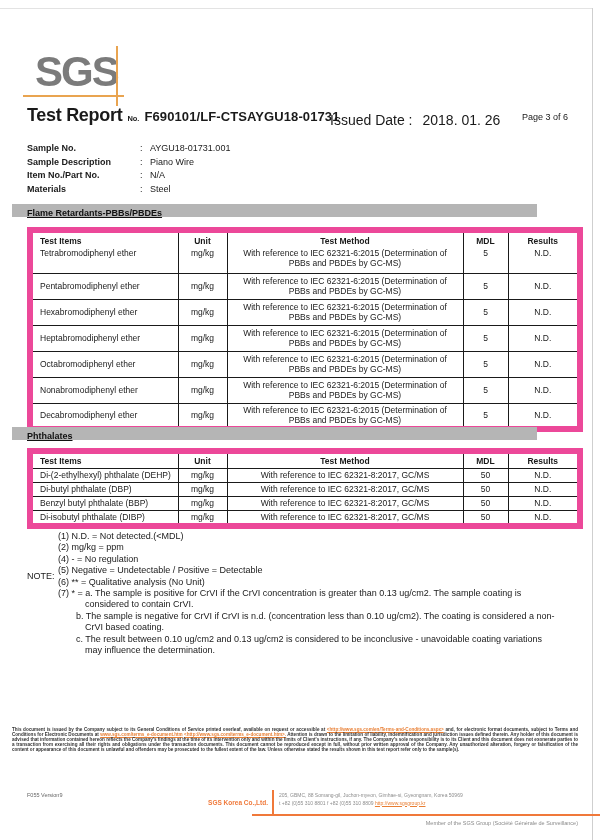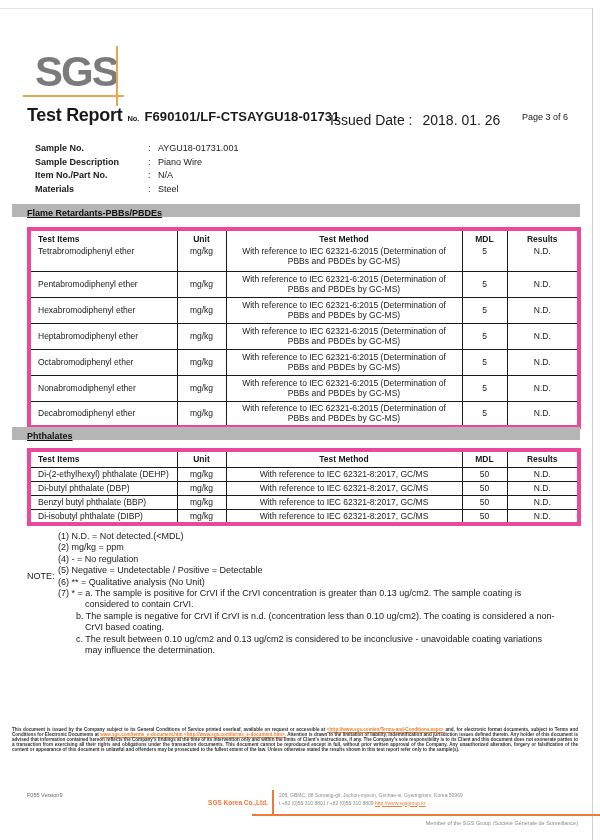--- a/index.html
+++ b/index.html
@@ -18,31 +18,31 @@
 
   
   .titlebar { position:absolute; left:27px; top:105px; display:flex; align-items:baseline; gap:5px; }
   .title { font-size:18px; font-weight:bold; letter-spacing:-0.3px; }
   .no-label { font-size:7.5px; font-weight:bold; }
   .no-value { font-size:13px; font-weight:bold; letter-spacing:0.1px; }
   .issued { position:absolute; left:330px; top:112px; font-size:14px; display:flex; gap:10px; }
   .pageno { position:absolute; left:522px; top:112px; font-size:9px; }
 
   
-  .sample-info { position:absolute; left:35px; top:142px; }
+  .sample-info { position:absolute; left:27px; top:142px; }
   .si-row { display:grid; grid-template-columns:113px 10px auto; line-height:13.5px; font-size:9px; }
   .si-label { font-weight:bold; }
 
   
-  .secbar { position:absolute; left:12px; width:568px; height:13px; background:#b5b5b5; line-height:13px; }
+  .secbar { position:absolute; left:12px; width:525px; height:13px; background:#b5b5b5; line-height:13px; }
   .secbar span { margin-left:15px; font-size:9px; font-weight:bold; text-decoration:underline; color:#111; }
   .secbar1 { top:204px; } .secbar2 { top:427px; }
 
   
-  .rtable { position:absolute; left:27px; width:550px; border-collapse:collapse; border:4px solid #ec4899; table-layout:fixed; font-size:8.5px; }
+  .rtable { position:absolute; left:27px; width:550px; border-collapse:collapse; border:6px solid #ec4899; table-layout:fixed; font-size:8.5px; }
   .rtable th, .rtable td { border:1px solid #1a1a1a; text-align:center; vertical-align:middle; padding:1px 2px; }
   .rtable th { font-weight:bold; }
   .rtable .cleft { text-align:left; padding-left:7px; }
   .rtable .method { line-height:1.2; padding:1px 10px;margin-left:39px; }
   .col-item{width:148px;} .col-unit{width:49px;} .col-method{width:236px;} .col-mdl{width:45px;} .col-res{width:72px;}
   .t1 { top:227px; }
   .t1 thead th { height:13px; vertical-align:top; padding-top:3px; border-bottom:none; }
   .t1 tbody tr { height:26px; }
   .t1 tbody tr.first td { border-top:none; vertical-align:top; }
   .t2 { top:448px; }

